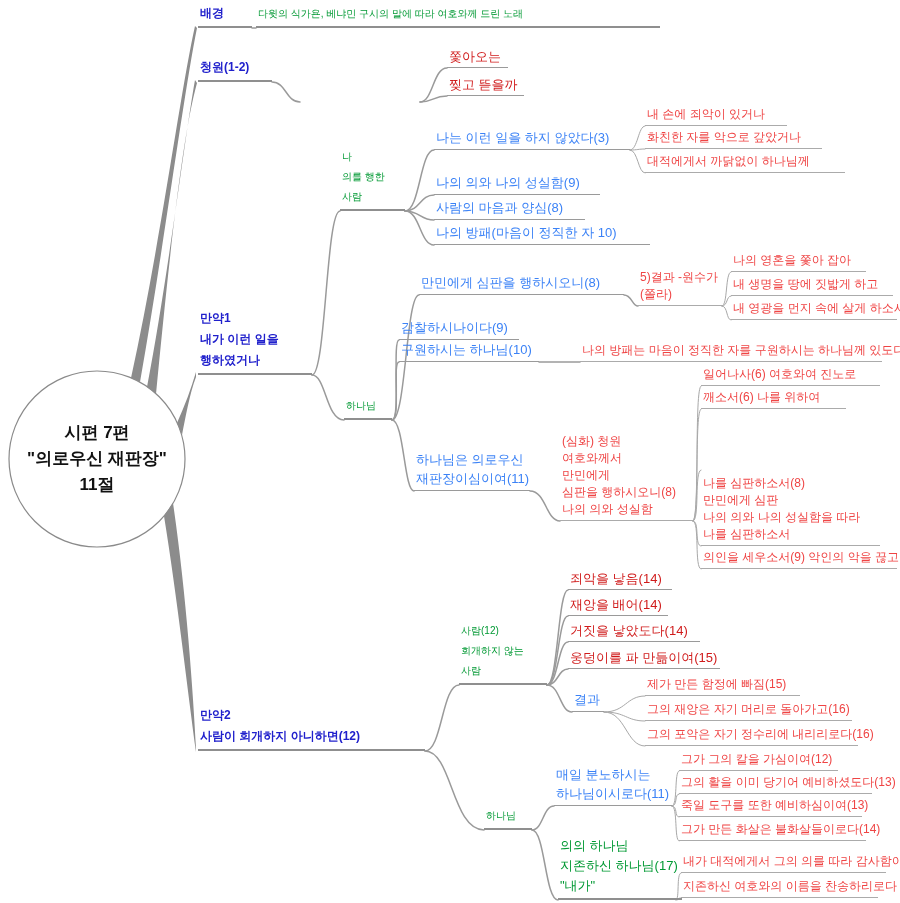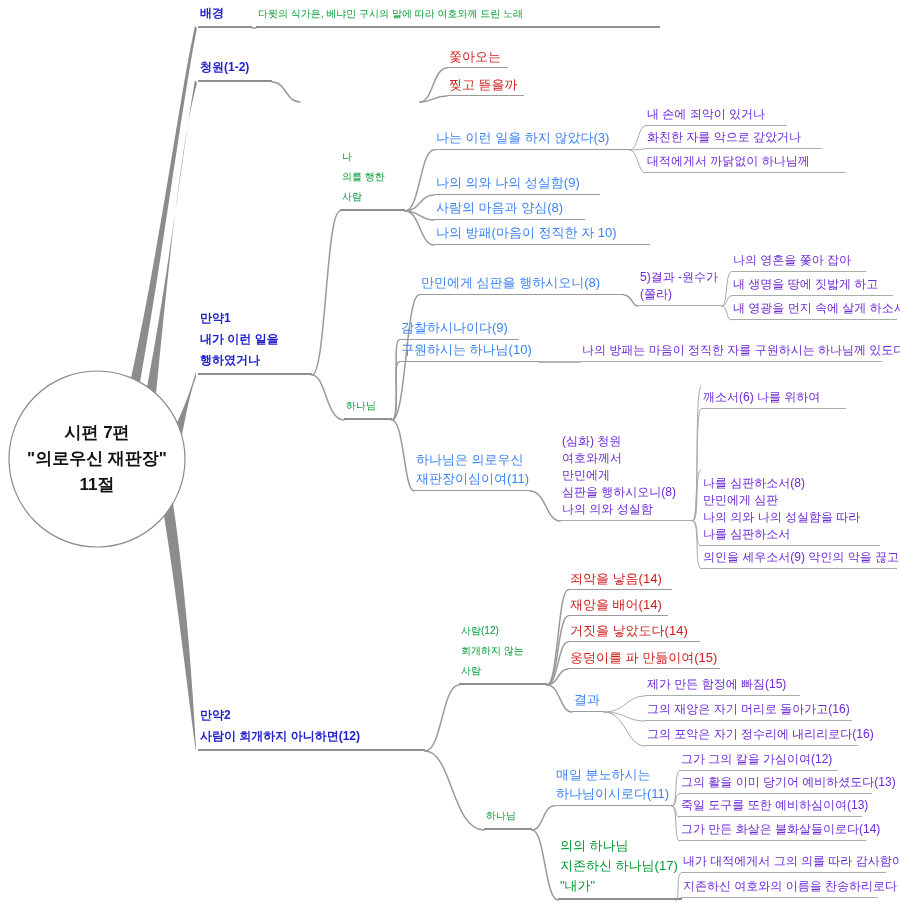--- a/index.html
+++ b/index.html
@@ -5,21 +5,21 @@
   html,body{margin:0;padding:0;background:#ffffff;}
   #canvas{position:relative;width:900px;height:903px;overflow:hidden;background:#fff;
           font-family:"Liberation Sans","DejaVu Sans",sans-serif;}
   #edges{position:absolute;left:0;top:0;}
   .node{position:absolute;white-space:pre;box-sizing:border-box;
         padding:0 2px 2px 2px;border-bottom:1px solid #9a9a9a;}
   .n-blue{color:#2020cc;font-weight:bold;font-size:12px;line-height:21px;border-bottom-width:2px;border-bottom-color:#8f8f8f;}
   .n-green{color:#009933;font-size:10px;line-height:20px;border-bottom-width:2px;border-bottom-color:#8f8f8f;}
   .n-dark{color:#3b82f6;font-size:13px;line-height:19px;}
   .n-red{color:#d01b1b;font-size:13px;line-height:17px;}
-  .n-leaf{color:#6d28d9;font-size:12px;line-height:17px;border-bottom-color:#ababab;}
+  .n-leaf{color:#ef4444;font-size:12px;line-height:17px;border-bottom-color:#ababab;}
   #center-label{position:absolute;left:97px;top:459px;transform:translate(-50%,-50%);
         text-align:center;white-space:pre;color:#111;font-size:17px;font-weight:600;line-height:26px;}
 </style>
 </head>
 <body>
 
 <div id="canvas">
 
   <svg id="edges" width="900" height="903" viewBox="0 0 900 903">
 
@@ -120,20 +120,21 @@
   <div class="node n-dark" style="left:399px;bottom:563px;width:120px">감찰하시나이다(9)</div>
   <div class="node n-dark" style="left:399px;bottom:541px;width:140px">구원하시는 하나님(10)</div>
   <div class="node n-leaf" style="left:580px;bottom:541px;width:302px">나의 방패는 마음이 정직한 자를 구원하시는 하나님께 있도다</div>
   <div class="node n-dark" style="left:414px;bottom:412px;width:116px">하나님은 의로우신
 재판장이심이여(11)</div>
   <div class="node n-leaf" style="left:560px;bottom:382px;width:133px">(심화) 청원
 여호와께서
 만민에게
 심판을 행하시오니(8)
 나의 의와 성실함</div>
+  <div class="node n-leaf" style="left:701px;bottom:517px;width:179px">일어나사(6) 여호와여 진노로</div>
   <div class="node n-leaf" style="left:701px;bottom:494px;width:145px">깨소서(6) 나를 위하여</div>
   <div class="node n-leaf" style="left:701px;bottom:357px;width:179px">나를 심판하소서(8)
 만민에게 심판
 나의 의와 나의 성실함을 따라
 나를 심판하소서</div>
   <div class="node n-leaf" style="left:701px;bottom:334px;width:196px">의인을 세우소서(9) 악인의 악을 끊고</div>
 
   <div class="node n-blue" style="left:198px;bottom:152px;width:227px">만약2
 사람이 회개하지 아니하면(12)</div>
   <div class="node n-green" style="left:459px;bottom:218px;width:88px">사람(12)

